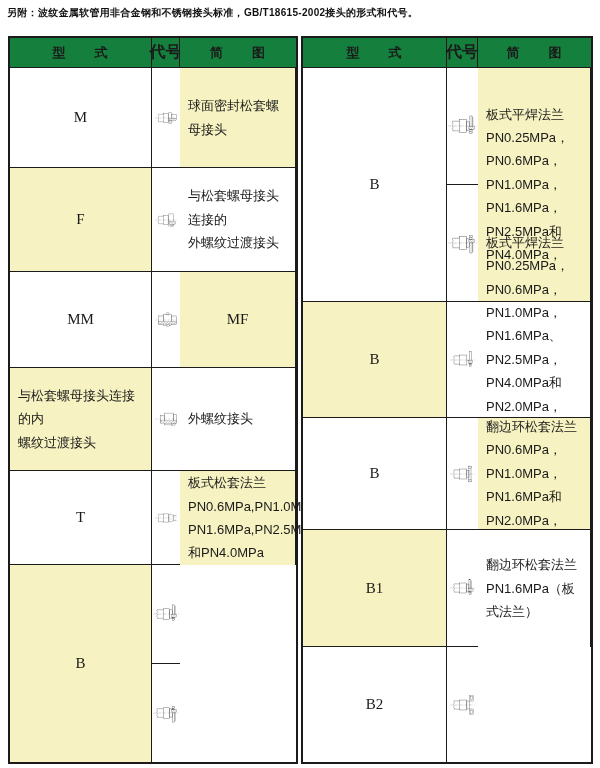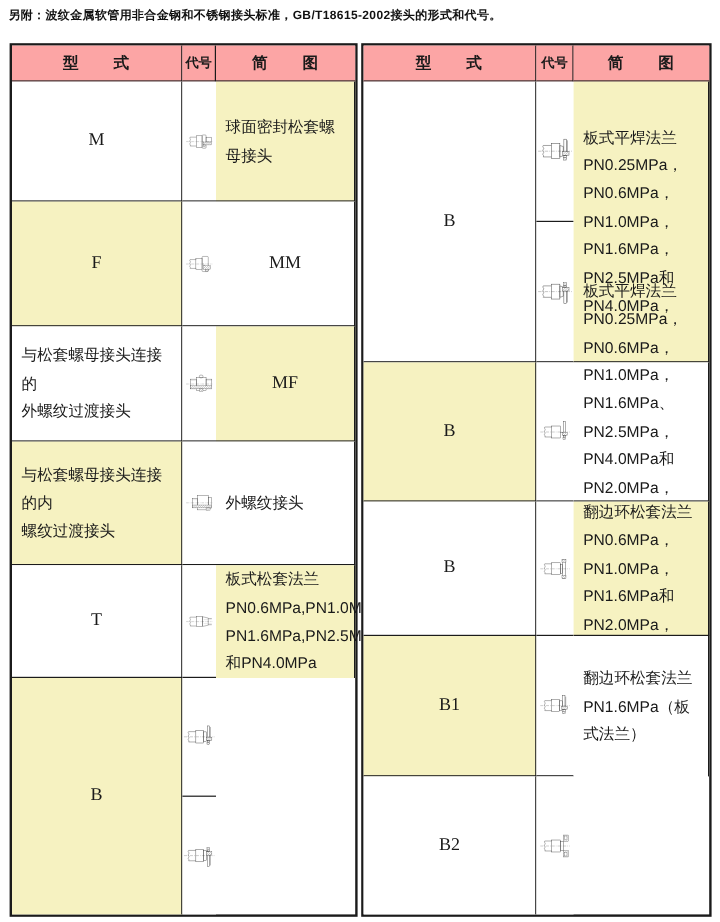--- a/index.html
+++ b/index.html
@@ -21,23 +21,23 @@
     grid-template-rows:30px 100px 104px 96px 103px 94px 1fr;}
   #right-table{left:301px;width:292px;height:728px;
     grid-template-columns:144px 31px 1fr;
     grid-template-rows:30px 234px 116px 112px 117px 1fr;}
   .cell{
     box-sizing:border-box;border-right:1.5px solid #1b1b1b;border-bottom:1.5px solid #1b1b1b;
     display:flex;align-items:center;min-width:0;min-height:0;background:#fff;
   }
   .nr{border-right:none;font-family:Liberation Serif, serif;}
   .nb{border-bottom:none;}
-  .hd{background:#fca5a5;justify-content:center;font-size:13px;font-weight:bold;
+  .hd{background:#15803d;justify-content:center;font-size:13px;font-weight:bold;
       letter-spacing:1px;white-space:pre;}
-  .hd.code-h{font-size:11px;letter-spacing:0;}
+  .hd.code-h{font-size:16px;letter-spacing:0;}
   .type{padding:4px 8px;font-size:13px;line-height:1.8;white-space:pre-line;
         justify-content:flex-start;}
   .code{justify-content:center;font-family:"Liberation Serif","DejaVu Serif",serif;
         font-size:15px;}
   .yl{background:#f6f2c1;}
   .diagc{justify-content:center;padding:2px;}
   .split{flex-direction:column;align-items:stretch;padding:0;}
   .split .half{flex:1;display:flex;align-items:center;justify-content:center;min-height:0;}
   .split .half.first{border-bottom:1.5px solid #1b1b1b;}
   svg.diag{display:block;}
@@ -94,23 +94,23 @@
       <g class="ln">
         <rect x="50" y="26" width="28" height="48"></rect>
         <rect x="78" y="16" width="28" height="68" rx="4"></rect>
         <path d="M84,50 c9,5 9,17 0,24"></path>
       </g>
       <rect class="ha" x="86" y="58" width="30" height="16"></rect>
       <rect class="ha" x="92" y="74" width="14" height="8"></rect>
     </svg>
   </div>
 
-  <div class="cell code">MM</div>
   <div class="cell type">与松套螺母接头连接的
 外螺纹过渡接头</div>
+  <div class="cell code">MM</div>
   <div class="cell diagc nr">
     <svg class="diag" width="110" height="80" viewBox="0 0 130 100">
       <use href="#g-center"></use>
       <g class="ln">
         <rect x="26" y="28" width="26" height="44"></rect>
         <rect x="52" y="22" width="44" height="56"></rect>
         <rect x="66" y="10" width="16" height="12" rx="5"></rect>
         <rect x="96" y="28" width="26" height="44"></rect>
       </g>
       <g class="thin" stroke-dasharray="2 2">

